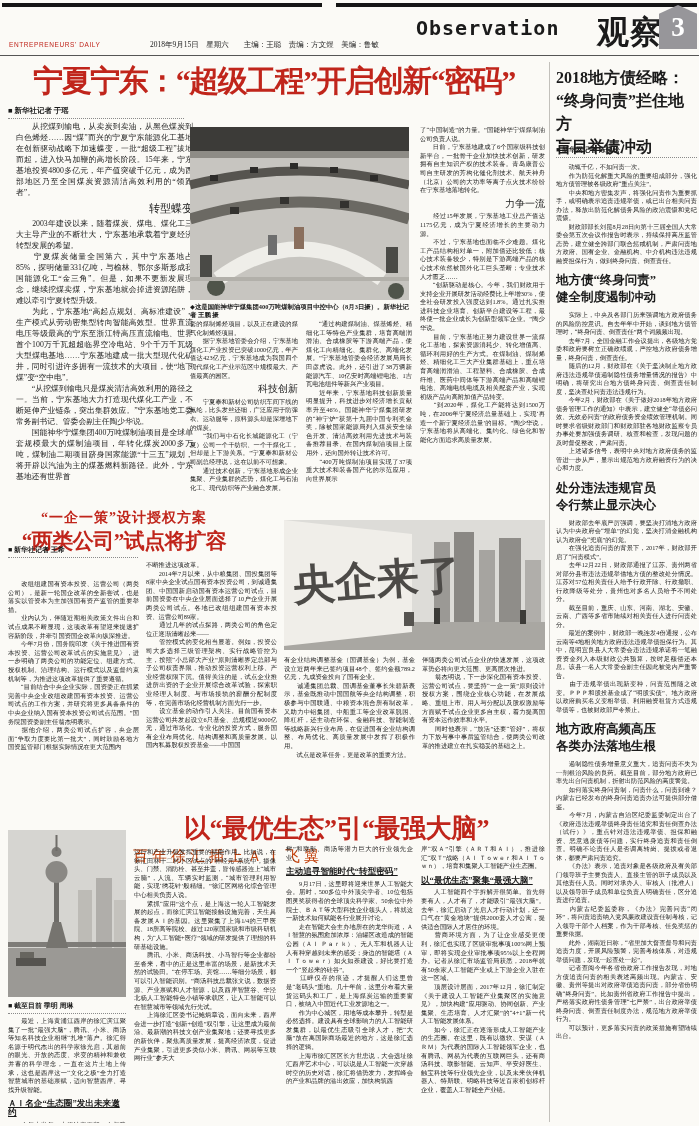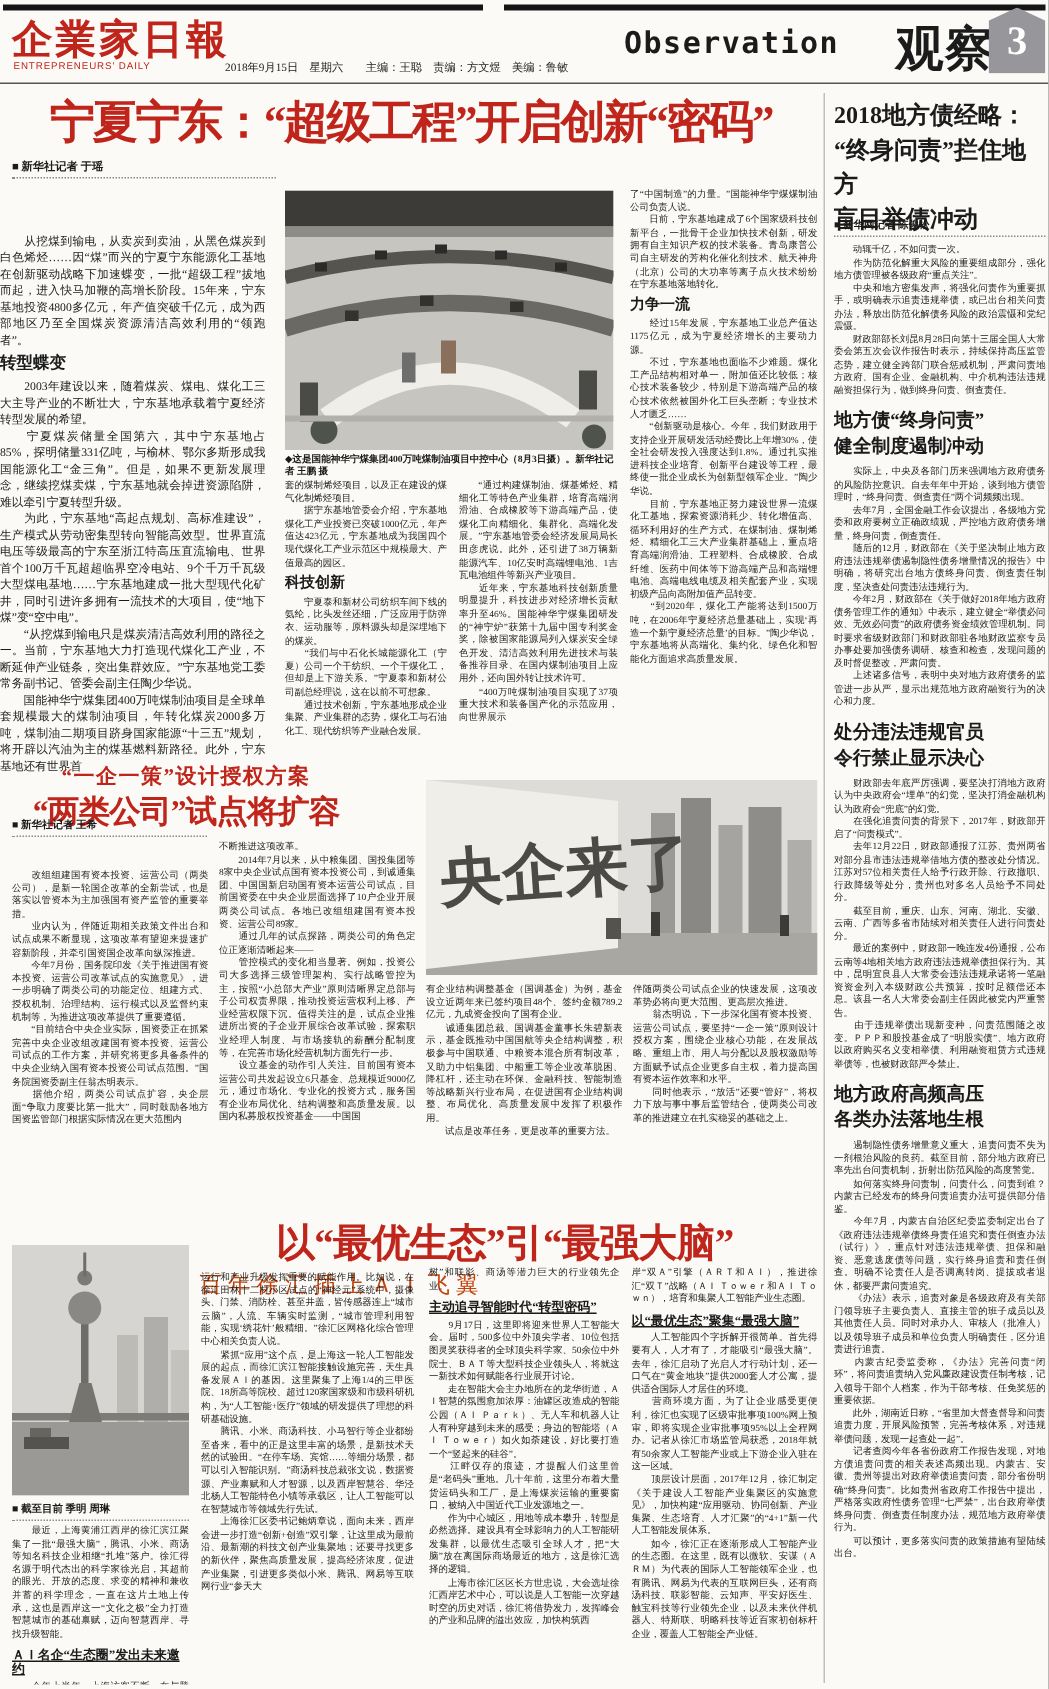--- a/index.html
+++ b/index.html
@@ -4,51 +4,50 @@
 <style>
   html,body{margin:0;padding:0;background:#888;}
   #page{position:relative;width:699px;height:1126px;background:#fbfaf6;overflow:hidden;
         font-family:"Liberation Serif","DejaVu Serif",serif;color:#1b1b1b;margin:0 auto;}
   .abs{position:absolute;}
   .col{overflow:hidden;text-align:justify;}
   .txt{white-space:pre-line;text-align:justify;}
   .red{color:#c0251b;}
   .headline{font-weight:900;text-align:center;}
   .byline{font-weight:bold;border-bottom:1px dotted #8a8a8a;padding-bottom:2px;font-size:7px;}
-  .col-subhead{text-align:left;font-weight:bold;font-size:11px;margin:5px 0 4px;}
+  .col-subhead{text-align:right;font-weight:normal;font-size:11px;margin:5px 0 4px;}
   .sb-subhead{font-weight:900;font-size:12.5px;line-height:17px;margin:7px 0 5px;white-space:pre-line;text-align:left;}
   .b-subhead{font-weight:900;font-size:8.6px;margin:5px 0 4px;text-align:left;text-decoration:underline;}
   .rule{background:#151515;}
   .mono{font-family:"DejaVu Sans Mono","Liberation Mono",monospace;}
   .badge{background:#97969a;color:#fff;display:flex;align-items:center;justify-content:center;
          font-weight:bold;font-size:27px;clip-path:polygon(50% 0,100% 20%,100% 100%,0 100%,0 20%);}
   svg{display:block;}
 </style>
 </head>
 <body>
 
 <div id="page">
 
   <div class="abs rule" style="left:2px;top:3px;width:320px;height:4px;"></div>
   <div class="abs rule" style="left:336px;top:3px;width:361px;height:4px;"></div>
 
-  <div class="abs red" style="left:8px;top:8px;font-size:27px;font-weight:900;letter-spacing:2px;">企業家日報</div>
   <div class="abs red" style="left:9px;top:41px;font-size:6.5px;letter-spacing:0.6px;font-family:'Liberation Sans',sans-serif;">ENTREPRENEURS' DAILY</div>
   <div class="abs" style="left:150px;top:40px;font-size:7.5px;color:#222;">2018年9月15日　星期六　　主编：王聪　责编：方文煜　美编：鲁敏</div>
   <div class="abs mono" style="left:416px;top:16px;font-size:20px;font-weight:bold;letter-spacing:1px;">Observation</div>
   <div class="abs" style="left:597px;top:11px;font-size:32px;font-weight:900;letter-spacing:1px;">观察</div>
   <div class="abs badge" style="left:659px;top:5px;width:38px;height:44px;">3</div>
   <div class="abs" style="left:0;top:55px;width:699px;height:1px;background:#555;"></div>
 
   <div class="abs" style="left:549px;top:62px;width:1px;height:1060px;background:#c2c0bb;"></div>
 
   <div class="abs headline red" style="left:4px;top:61px;width:540px;font-size:30px;letter-spacing:-1.5px;">宁夏宁东：“超级工程”开启创新“密码”</div>
   <div class="abs byline" style="left:8px;top:106px;width:176px;font-size:7.5px;">■ 新华社记者 于瑶</div>
 
-  <div class="abs col" style="left:0;top:121px;width:177px;height:384px;font-size:7.8px;line-height:11px;margin-top:34px;">
+  <div class="abs col" style="left:16px;top:121px;width:177px;height:384px;font-size:7.8px;line-height:11px;">
     <div class="txt">　　从挖煤到输电，从卖炭到卖油，从黑色煤炭到白色烯烃……因“煤”而兴的宁夏宁东能源化工基地在创新驱动战略下加速蝶变，一批“超级工程”拔地而起，进入快马加鞭的高增长阶段。15年来，宁东基地投资4800多亿元，年产值突破千亿元，成为西部地区乃至全国煤炭资源清洁高效利用的“领跑者”。</div>
     <div class="col-subhead">转型蝶变</div>
     <div class="txt">　　2003年建设以来，随着煤炭、煤电、煤化工三大主导产业的不断壮大，宁东基地承载着宁夏经济转型发展的希望。
 　　宁夏煤炭储量全国第六，其中宁东基地占85%，探明储量331亿吨，与榆林、鄂尔多斯形成我国能源化工“金三角”。但是，如果不更新发展理念，继续挖煤卖煤，宁东基地就会掉进资源陷阱，难以牵引宁夏转型升级。
 　　为此，宁东基地“高起点规划、高标准建设”，生产模式从劳动密集型转向智能高效型。世界直流电压等级最高的宁东至浙江特高压直流输电、世界首个100万千瓦超超临界空冷电站、9个千万千瓦级大型煤电基地……宁东基地建成一批大型现代化矿井，同时引进许多拥有一流技术的大项目，使“地下煤”变“空中电”。
 　　“从挖煤到输电只是煤炭清洁高效利用的路径之一。当前，宁东基地大力打造现代煤化工产业，不断延伸产业链条，突出集群效应。”宁东基地党工委常务副书记、管委会副主任陶少华说。
 　　国能神华宁煤集团400万吨煤制油项目是全球单套规模最大的煤制油项目，年转化煤炭2000多万吨，煤制油二期项目跻身国家能源“十三五”规划，将开辟以汽油为主的煤基燃料新路径。此外，宁东基地还有世界首</div>
   </div>
 
   <div class="abs" style="left:190px;top:127px;width:219px;height:173px;">

